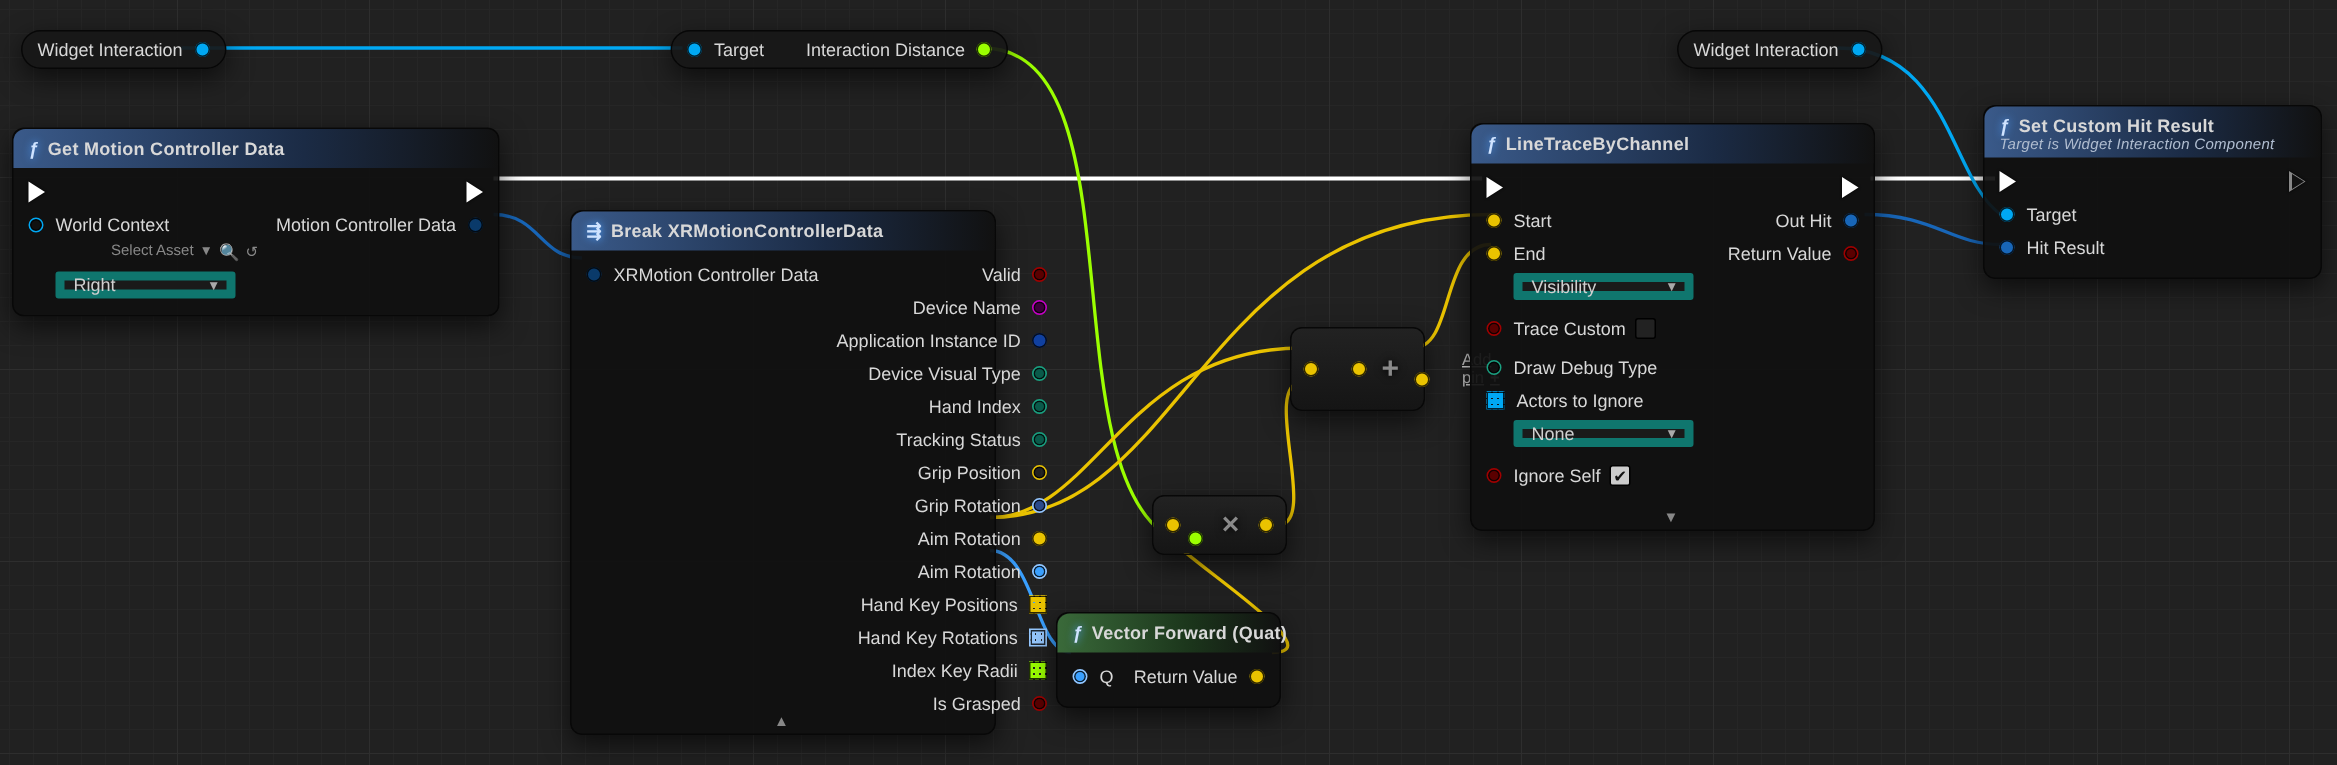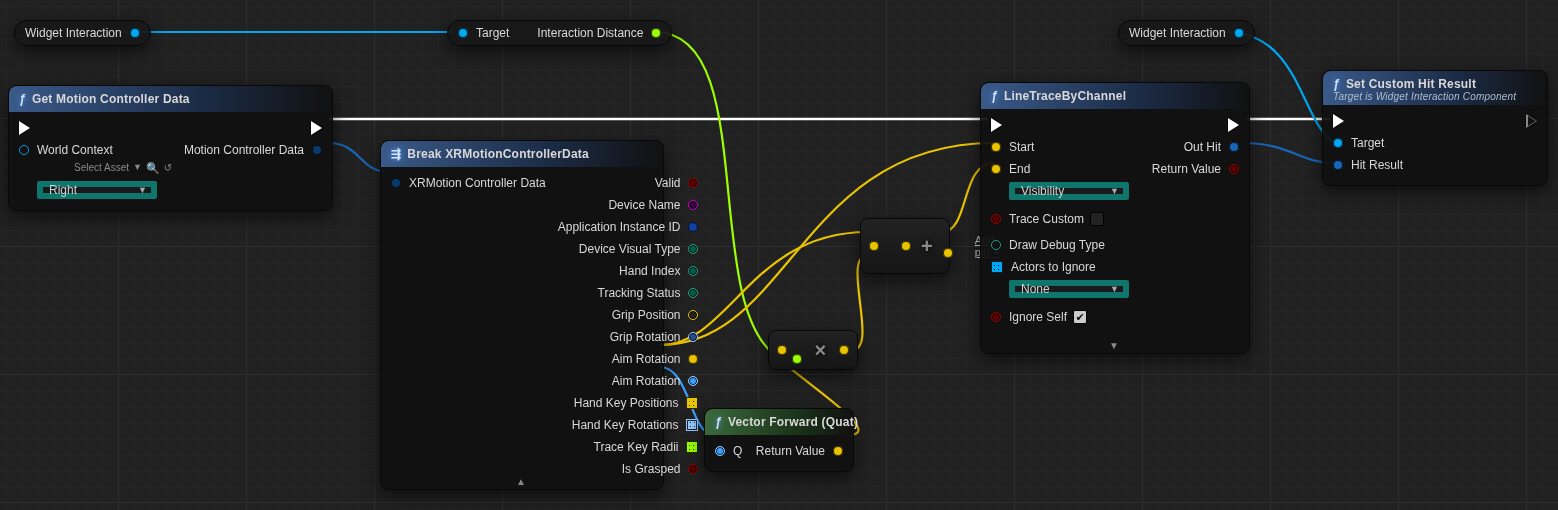--- a/index.html
+++ b/index.html
@@ -283,21 +283,21 @@
         <span class="pin arrgrid vec"></span>
       </div>
     <div></div>
       <div class="row r">
         <span class="lbl">Hand Key Rotations</span>
         <span class="space"></span>
         <span class="pin arrgrid rot"></span>
       </div>
     <div></div>
       <div class="row r">
-        <span class="lbl">Trace Key Radii</span>
+        <span class="lbl">Index Key Radii</span>
         <span class="space"></span>
         <span class="pin arrgrid float"></span>
       </div>
     <div></div>
       <div class="row r">
         <span class="lbl">Is Grasped</span>
         <span class="space"></span>
         <span class="pin bool"></span>
       </div>
   </div>

